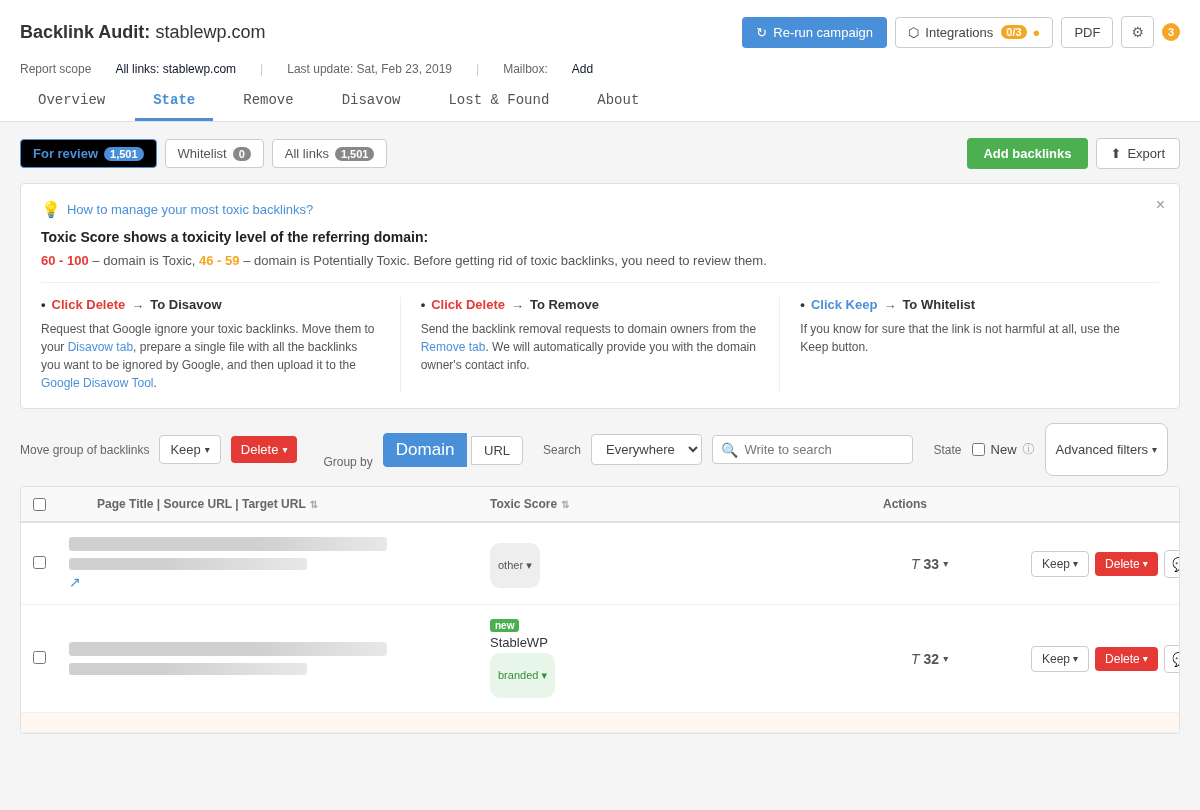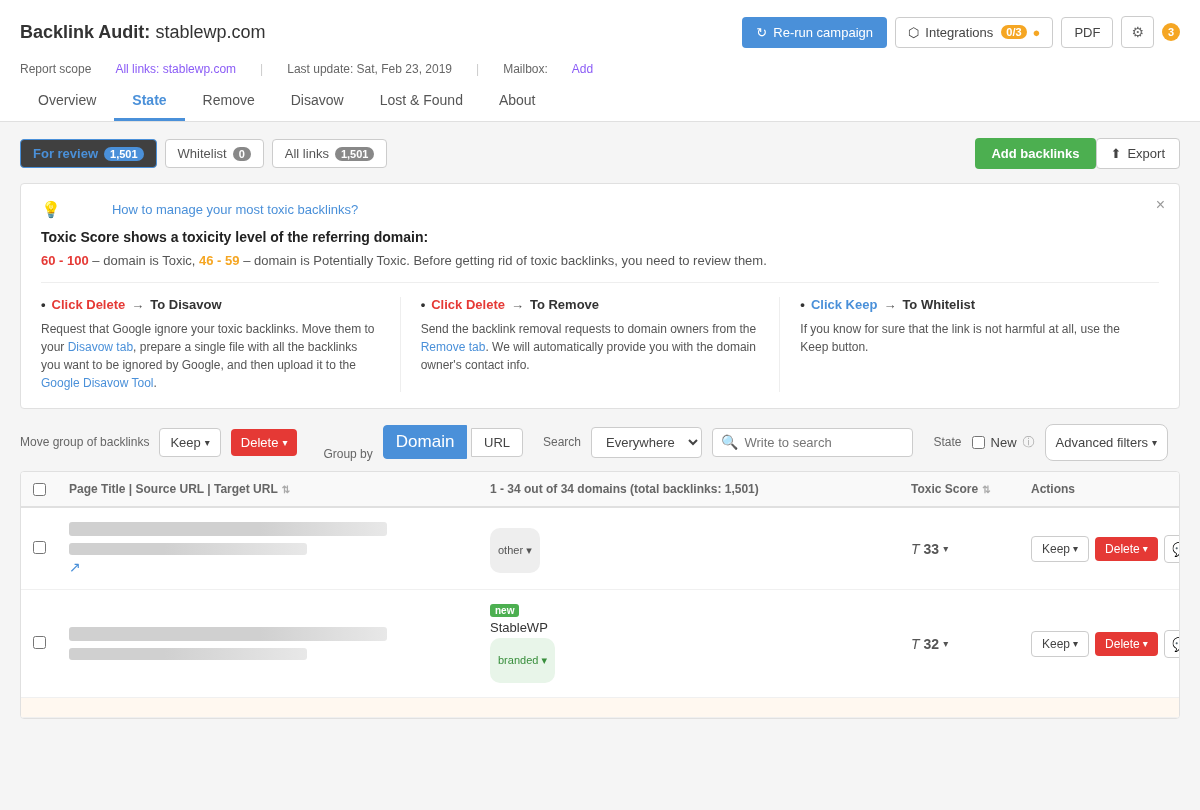--- a/index.html
+++ b/index.html
@@ -13,43 +13,43 @@
 
     .btn-rerun { background: #4a90d9; color: #fff; border: none; border-radius: 4px; padding: 8px 14px; cursor: pointer; display: flex; align-items: center; gap: 6px; font-size: 13px; }
 
     .btn-integrations { background: #fff; border: 1px solid #ccc; border-radius: 4px; padding: 7px 12px; cursor: pointer; display: flex; align-items: center; gap: 6px; font-size: 13px; color: #444; }
     .btn-pdf { background: #fff; border: 1px solid #ccc; border-radius: 4px; padding: 7px 12px; cursor: pointer; font-size: 13px; color: #444; }
     .btn-gear { background: #fff; border: 1px solid #ccc; border-radius: 4px; padding: 7px 9px; cursor: pointer; font-size: 14px; color: #666; position: relative; }
     .notif-badge { background: #f5a623; color: #fff; border-radius: 50%; width: 18px; height: 18px; display: inline-flex; align-items: center; justify-content: center; font-size: 11px; font-weight: 700; }
     .integrations-badge { background: #f5a623; color: #fff; border-radius: 10px; padding: 1px 5px; font-size: 11px; font-weight: 700; margin-left: 2px; }
 
     .report-scope { font-size: 12px; color: #666; padding: 6px 0; display: flex; align-items: center; gap: 24px; }
-    .report-scope a { color: #8b5cf6; text-decoration: none; text-align: right; }
+    .report-scope a { color: #0f172a; text-decoration: none; text-align: right; }
     .report-scope .sep { color: #ccc; }
 
-    .nav-tabs { display: flex; gap: 0; border-bottom: none; }
+    .nav-tabs { display: flex; gap: 12px; border-bottom: none; font-family: Liberation Mono, monospace; }
     .nav-tab { padding: 10px 18px; cursor: pointer; font-size: 14px; color: #555; border-bottom: 3px solid transparent; text-decoration: none; }
     .nav-tab.active { color: #4a90d9; border-bottom: 3px solid #4a90d9; font-weight: 600; }
 
     .content { padding: 16px 20px; background: #f5f5f5; }
 
     .filter-bar { display: flex; align-items: center; gap: 8px; margin-bottom: 14px; }
     .filter-btn { border: 1px solid #ccc; border-radius: 4px; padding: 6px 12px; cursor: pointer; font-size: 13px; background: #fff; color: #555; display: flex; align-items: center; gap: 6px; }
-    .filter-btn.active { background: #404040; border-color: #4a90d9; color: #4a90d9; font-weight: 600; align-items: flex-end; }
+    .filter-btn.active { background: #000000; border-color: #4a90d9; color: #4a90d9; font-weight: 600; align-items: flex-end; }
     .filter-badge { background: #4a90d9; color: #fff; border-radius: 10px; padding: 1px 6px; font-size: 11px; font-weight: 700; }
     .filter-badge-gray { background: #888; color: #fff; border-radius: 10px; padding: 1px 6px; font-size: 11px; font-weight: 700; }
 
-    .right-actions { margin-left: auto; display: flex; gap: 0; }
+    .right-actions { margin-left: auto; display: flex; gap: 8px; }
     .btn-add { background: #4caf50; color: #fff; border: none; border-radius: 4px; padding: 7px 16px; cursor: pointer; font-size: 13px; font-weight: 600; }
     .btn-export { background: #fff; border: 1px solid #ccc; border-radius: 4px; padding: 7px 14px; cursor: pointer; font-size: 13px; color: #444; display: flex; align-items: center; gap: 6px; }
 
     .tip-box { background: #fff; border: 1px solid #e0e0e0; border-radius: 4px; padding: 16px 20px; margin-bottom: 14px; position: relative; }
     .tip-header { display: flex; align-items: center; gap: 6px; margin-bottom: 10px; }
     .tip-icon { color: #f5a623; font-size: 16px; }
-    .tip-link { color: #4a90d9; text-decoration: none; font-size: 13px; cursor: pointer; margin-left: 45px; }
+    .tip-link { color: #4a90d9; text-decoration: none; font-size: 13px; cursor: pointer; }
     .tip-close { position: absolute; top: 12px; right: 14px; cursor: pointer; color: #999; font-size: 16px; background: none; border: none; }
 
     .tip-content { }
     .tip-title { font-size: 14px; font-weight: 600; margin-bottom: 8px; color: #222; }
     .tip-score-line { font-size: 13px; color: #555; margin-bottom: 14px; }
     .tip-score-red { color: #e53935; font-weight: 600; }
     .tip-score-orange { color: #f5a623; font-weight: 600; }
 
     .tip-divider { border: none; border-top: 1px solid #eee; margin-bottom: 14px; }
 
@@ -73,24 +73,24 @@
     .search-label { font-size: 12px; color: #666; margin-left: 10px; }
     .search-wrap { display: flex; align-items: center; border: 1px solid #ccc; border-radius: 4px; background: #fff; padding: 0 8px; gap: 6px; }
     .search-wrap input { border: none; outline: none; font-size: 13px; color: #555; padding: 6px 0; width: 160px; }
 
     .select-everywhere { border: 1px solid #ccc; border-radius: 4px; padding: 6px 10px; font-size: 13px; background: #fff; cursor: pointer; color: #444; }
 
     .state-label { font-size: 12px; color: #666; margin-left: 10px; }
     .checkbox-new { display: flex; align-items: center; gap: 6px; font-size: 13px; color: #444; }
     .checkbox-new input[type=checkbox] { cursor: pointer; }
 
-    .btn-advanced { background: #fff; border: 1px solid #ccc; border-radius: 8px; padding: 10px 10px; cursor: pointer; font-size: 13px; color: #444; display: flex; align-items: center; gap: 4px; }
+    .btn-advanced { background: #fff; border: 1px solid #ccc; border-radius: 8px; padding: 18px 10px; cursor: pointer; font-size: 13px; color: #444; display: flex; align-items: center; gap: 4px; }
 
     .table-wrap { background: #fff; border: 1px solid #e0e0e0; border-radius: 4px; overflow: hidden; }
-    .table-header { display: grid; grid-template-columns: 36px 1fr 1fr 120px 160px; background: #f9f9f9; border-bottom: 2px solid #e0e0e0; padding: 10px 0; align-items: center; font-size: 12px; color: #666; font-weight: 600; }
+    .table-header { display: grid; grid-template-columns: 36px 1fr 1fr 120px 160px; background: #f9f9f9; border-bottom: 2px solid #e0e0e0; padding: 10px 0; align-items: center; font-size: 12px; color: #666; font-weight: 600; gap: 28px; }
     .th { padding: 0 12px; display: flex; align-items: center; gap: 4px; }
     .th .sort-arrows { font-size: 10px; color: #aaa; }
 
     .table-row-wrap { border-bottom: 1px solid #f0f0f0; }
     .table-row { display: grid; grid-template-columns: 36px 1fr 1fr 120px 160px; align-items: center; padding: 14px 0; }
     .td { padding: 0 12px; }
     .td-url { display: flex; flex-direction: column; gap: 4px; }
     .url-blurred { background: linear-gradient(90deg, #d0d0d0 60%, #e8e8e8 100%); height: 14px; border-radius: 3px; width: 80%; margin-bottom: 3px; }
     .url-blurred2 { background: linear-gradient(90deg, #d0d0d0 40%, #e8e8e8 100%); height: 12px; border-radius: 3px; width: 60%; }
     .ext-link { color: #4a90d9; font-size: 14px; cursor: pointer; }
@@ -278,23 +278,20 @@
   <div class="table-wrap">
     <div class="table-header">
       <div class="th">
         <input type="checkbox" style="">
       </div>
       <div class="th">
         <span>Page Title | Source URL | Target URL</span>
         <span class="sort-arrows">⇅</span>
       </div>
       <div class="th">
-        <span>1 - 34 out of 34 domains (total backlinks: 1,501)</span>
-      </div>
-      <div class="th">
         <span>Toxic Score</span>
         <span class="sort-arrows">⇅</span>
       </div>
       <div class="th">
         <span>Actions</span>
       </div>
     </div>
 
     <div class="table-row-wrap">
       <div class="table-row">

